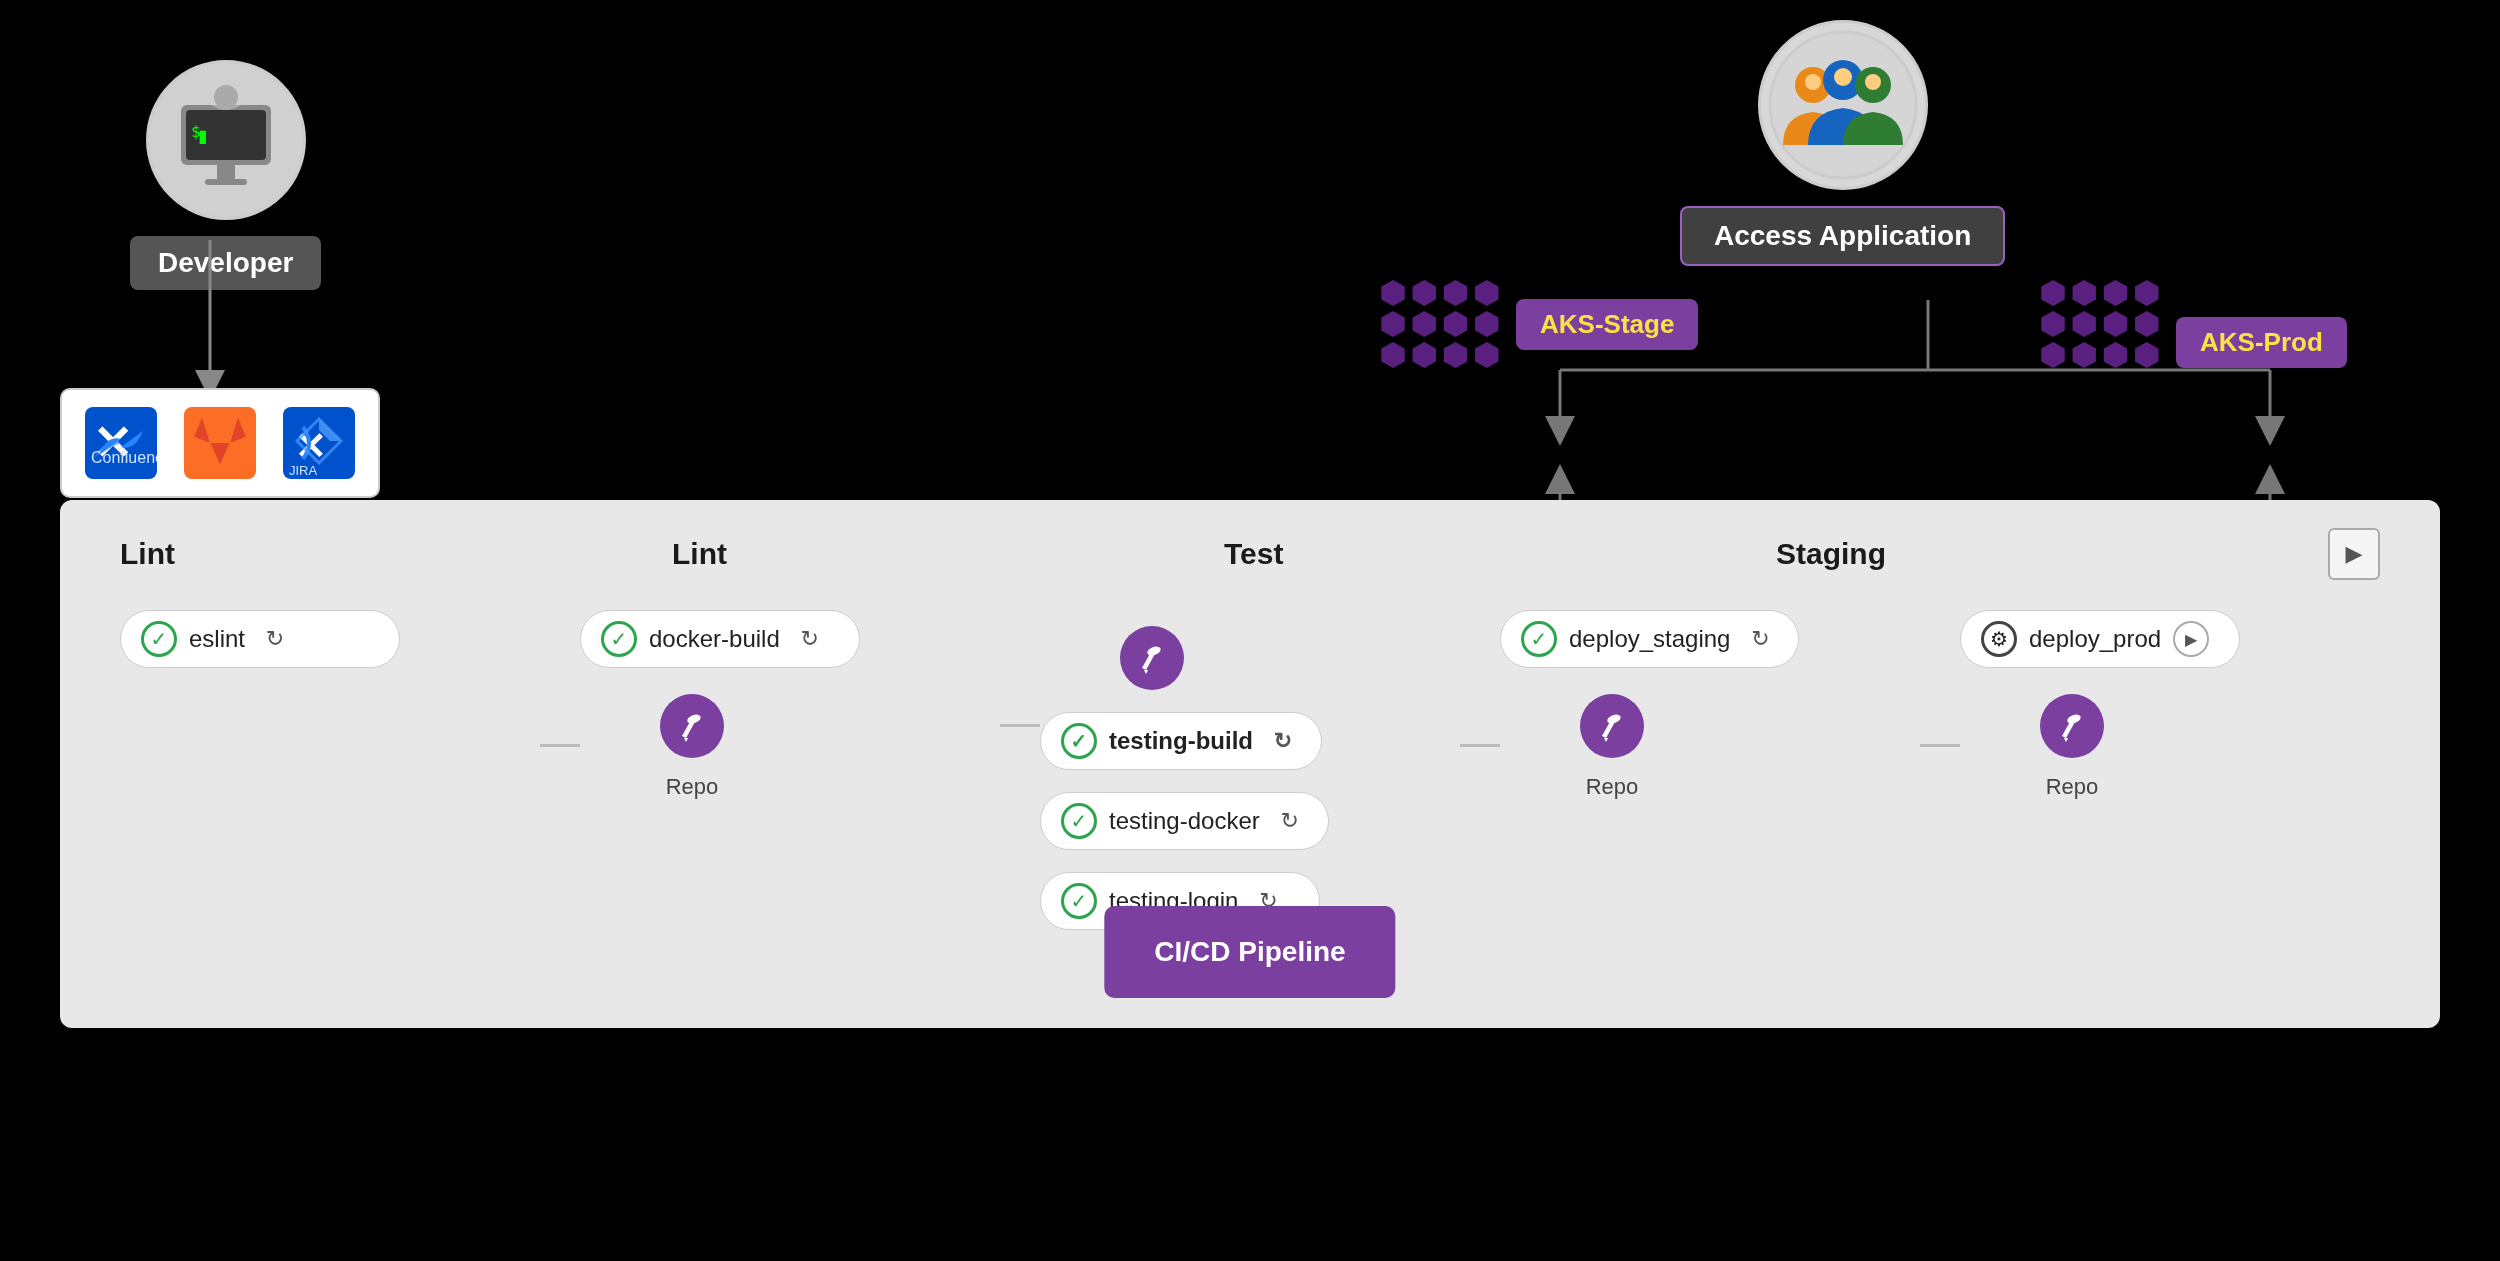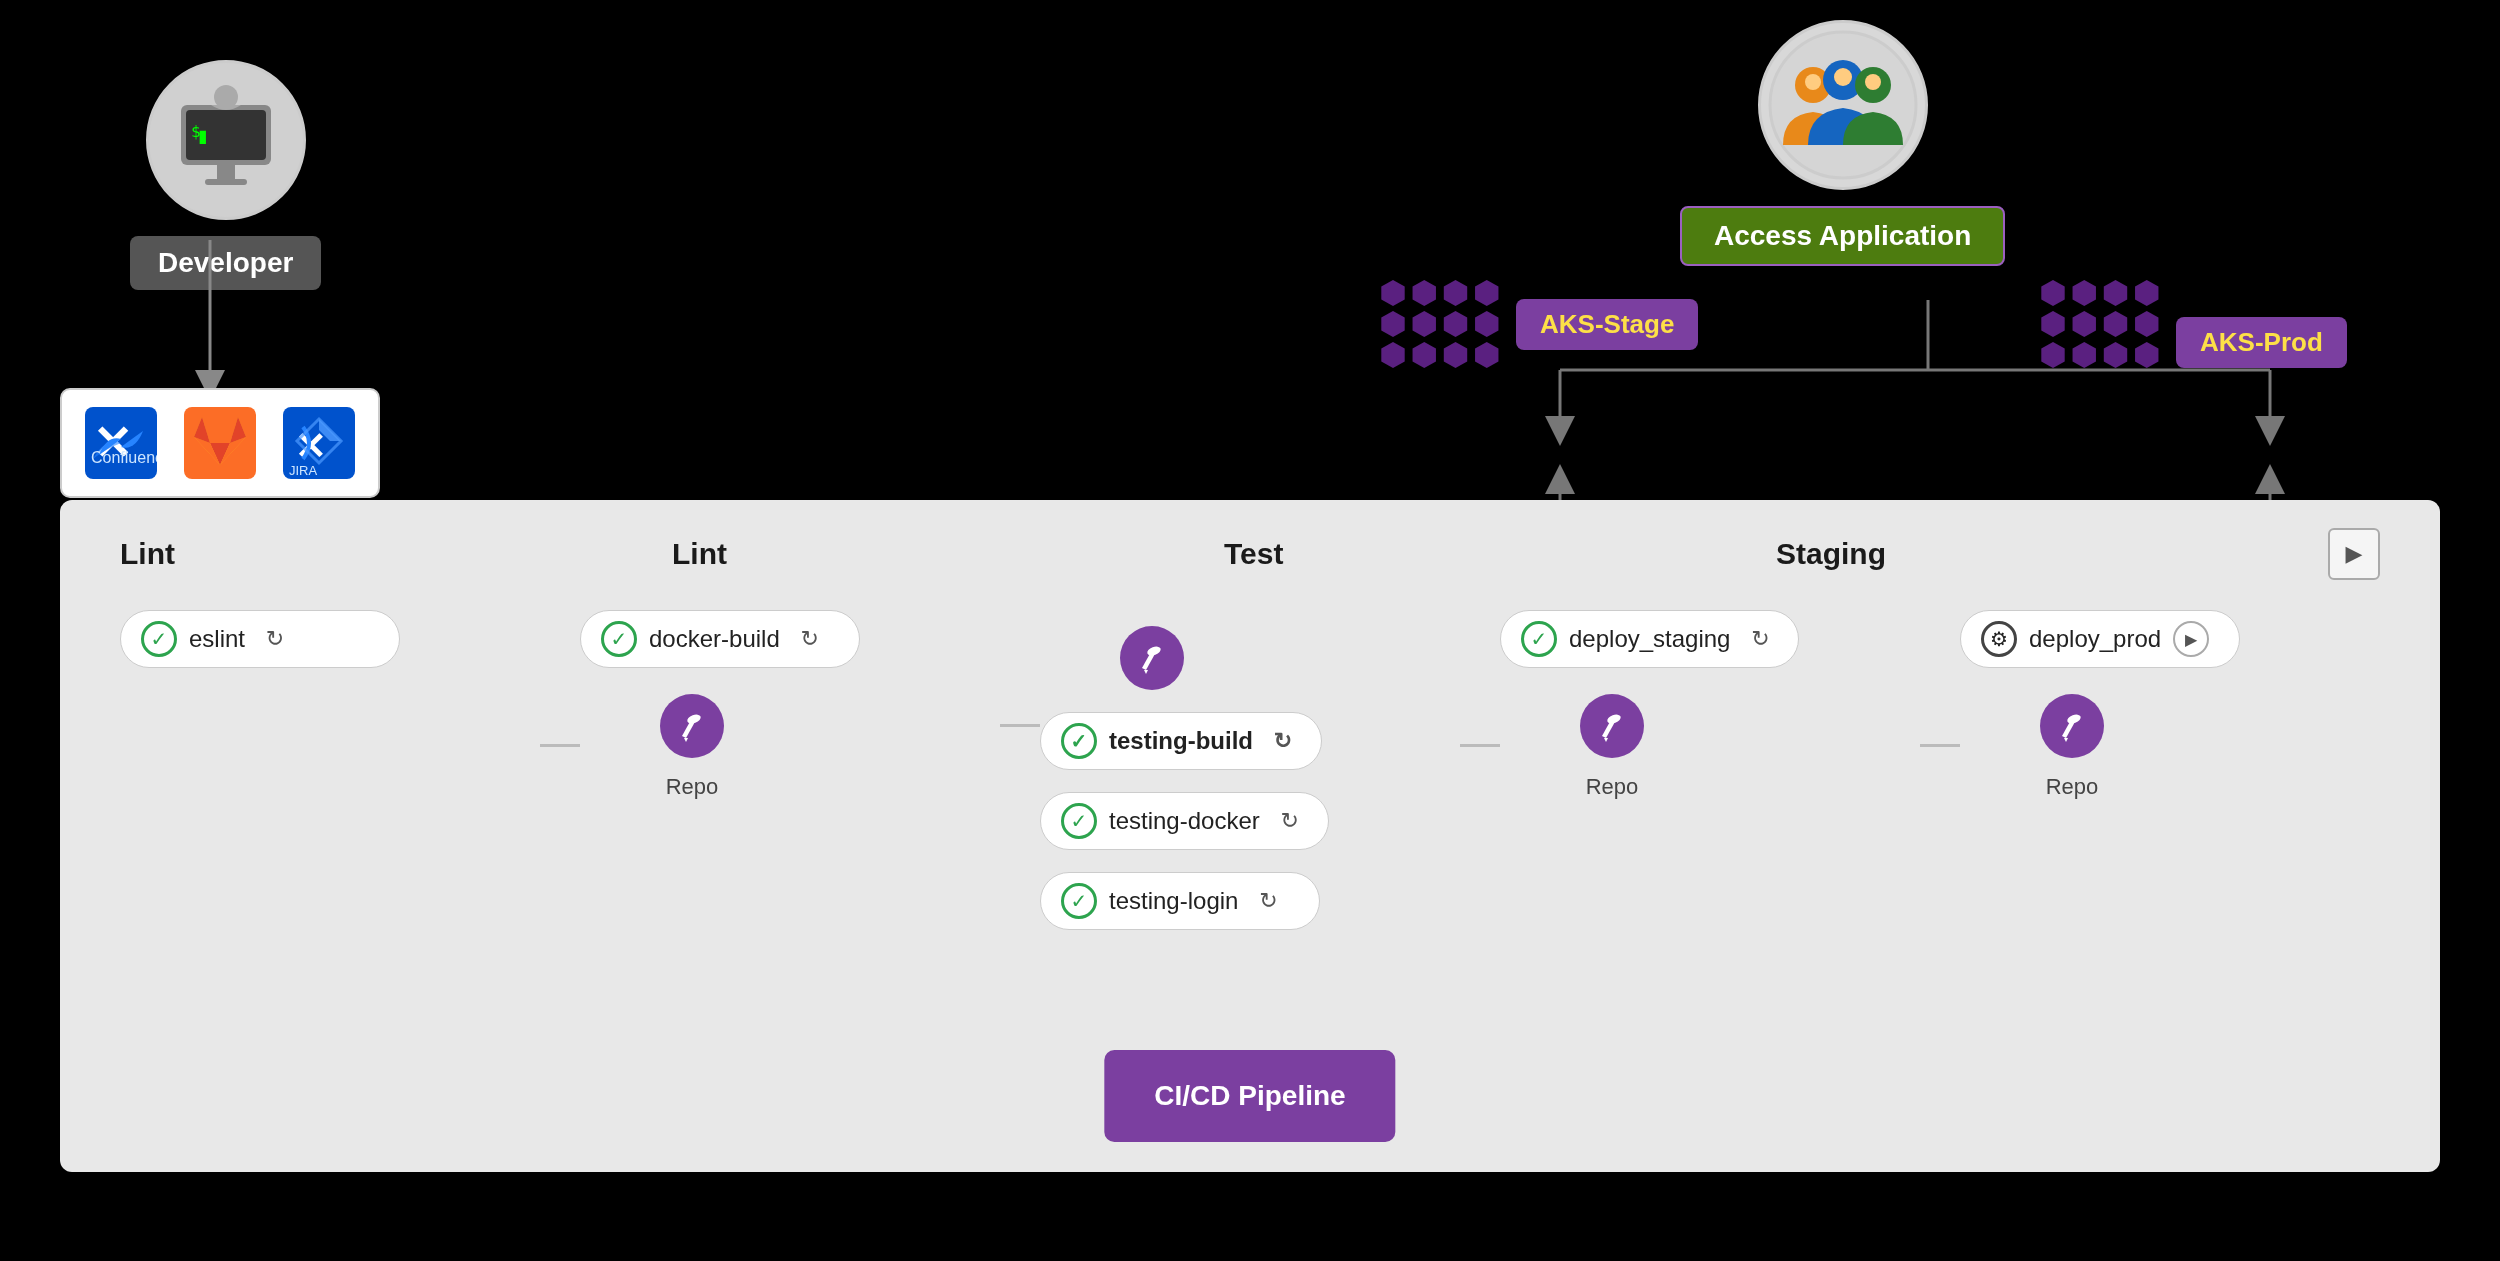--- a/index.html
+++ b/index.html
@@ -21,21 +21,21 @@
       height: 560px;
       background: #000;
     }
 
     
     .pipeline-section {
       position: absolute;
       top: 500px;
       left: 60px;
       width: 2380px;
-      height: 672px;
+      height: 528px;
       background: #e8e8e8;
       border-radius: 12px;
     }
 
     
     .developer-container {
       position: absolute;
       top: 60px;
       left: 130px;
       display: flex;
@@ -108,21 +108,21 @@
       border-radius: 50%;
       background: #d8d8d8;
       border: 3px solid #ccc;
       display: flex;
       align-items: center;
       justify-content: center;
       font-size: 70px;
     }
 
     .access-app-label {
-      background: #4d7c0f;
+      background: #404040;
       color: #fff;
       padding: 12px 32px;
       border-radius: 8px;
       font-size: 28px;
       font-weight: bold;
       border: 2px solid #9b5fc0;
     }
 
     .aks-label {
       background: #7b3fa0;

